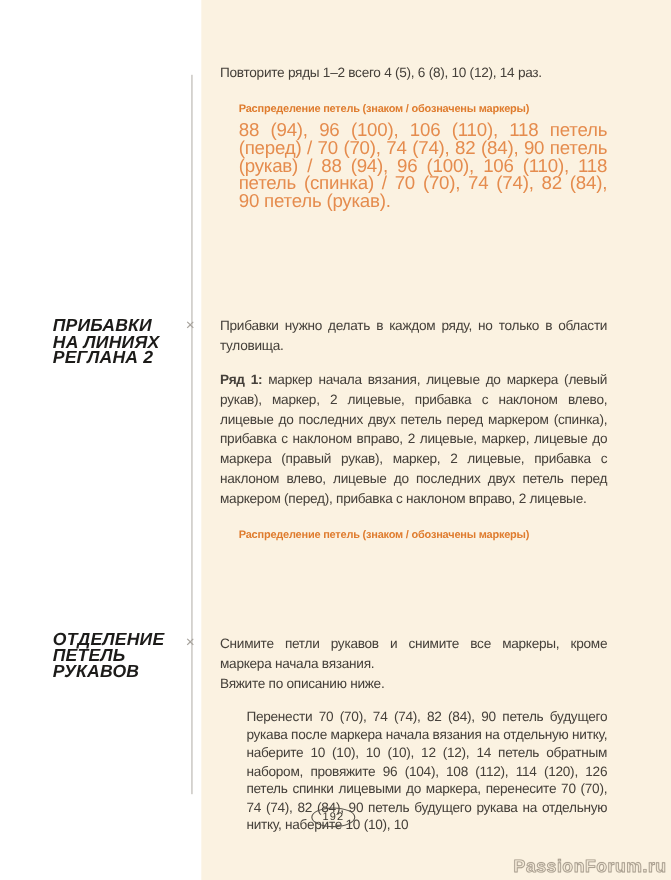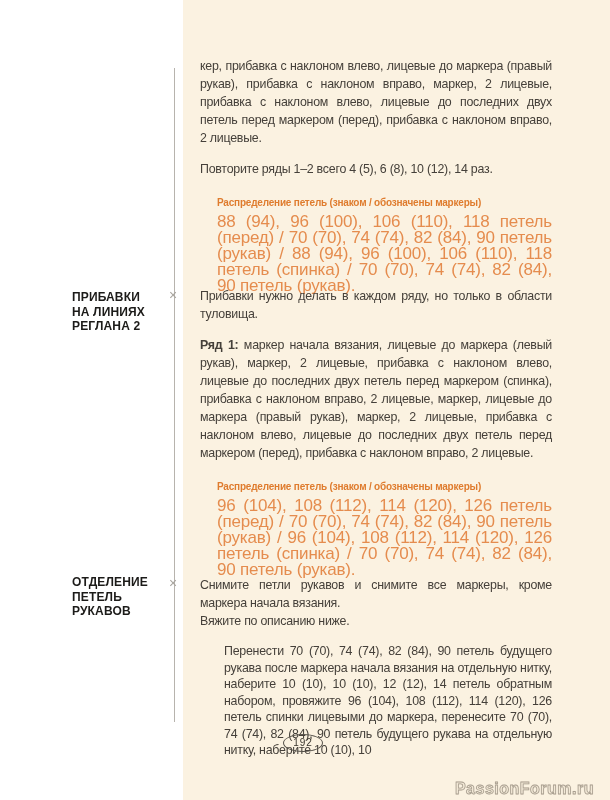--- a/index.html
+++ b/index.html
@@ -16,23 +16,23 @@
     position:absolute; left:174px; top:68px; width:1px; height:654px;
     background:#b7b3ad;
   }
   .x-marker {
     position:absolute; left:165px; width:16px; text-align:center;
     color:#a8a49e; font-size:14px; line-height:14px;
   }
   .m1 { top:288px; }
   .m2 { top:576px; }
   .side-heading {
-    position:absolute; left:72px; width:110px;
-    font-size:12px; font-weight:bold; line-height:14.5px;
-    color:#1c1b19; letter-spacing:0.15px; white-space:pre-line;
+    position:absolute; left:48px; width:110px;
+    font-size:16px; font-weight:bold; line-height:14.5px;
+    color:#1c1b19; letter-spacing:0.15px; white-space:pre-line;font-style:italic;
   }
   .h1 { top:290px; }
   .h2 { top:575px; }
   .stack {
     position:absolute; left:200px; width:352px;
     color:#45403a;
   }
   .stack-a { top:57px; }
   .stack-b { top:287px; }
   .stack-c { top:576px; }
@@ -58,55 +58,53 @@
   .gap-repeat { margin-top:0; }
   .final-p { line-height:16.5px; margin-bottom:0;margin-left:24px; }
   .page-number-oval {
     position:absolute; left:283px; top:734px; width:38px; height:16px;
     border:1px solid #56524a; border-radius:50%;
     text-align:center;
     font-family:Liberation Sans, sans-serif;
     font-size:10px; line-height:16px; color:#3a362e; letter-spacing:1px;
   }
   .watermark {
-    position:absolute; right:16px; bottom:2px;
+    position:absolute; right:4px; bottom:2px;
     font-size:16px; font-weight:bold; letter-spacing:0.5px;
     color:#f3e9d7;
     -webkit-text-stroke:0.8px #a99f90;
     text-shadow:0 0 1px #b3a998;
   }
 </style>
 </head>
 <body>
 
 <div class="page">
 
   <div class="content-bg"></div>
   <div class="divider"></div>
 
   <div class="stack stack-a">
-    <p class="body-p">кер, прибавка с наклоном влево, лицевые до маркера (правый рукав), прибавка с наклоном вправо, маркер, 2 лицевые, прибавка с наклоном влево, лицевые до последних двух петель перед маркером (перед), прибавка с наклоном вправо, 2 лицевые.</p>
     <p class="body-p">Повторите ряды 1–2 всего 4 (5), 6 (8), 10 (12), 14 раз.</p>
     <div class="orange-block">
       <p class="orange-title">Распределение петель (знаком / обозначены маркеры)</p>
       <p class="orange-body">88 (94), 96 (100), 106 (110), 118 петель (перед) / 70 (70), 74 (74), 82 (84), 90 петель (рукав) / 88 (94), 96 (100), 106 (110), 118 петель (спинка) / 70 (70), 74 (74), 82 (84), 90 петель (рукав).</p>
     </div>
   </div>
 
   <div class="side-heading h1">ПРИБАВКИ
 НА ЛИНИЯХ
 РЕГЛАНА 2</div>
   <span class="x-marker m1">×</span>
 
   <div class="stack stack-b">
     <p class="body-p mt0">Прибавки нужно делать в каждом ряду, но только в области туловища.</p>
     <p class="body-p"><span class="bold">Ряд 1:</span><span> маркер начала вязания, лицевые до маркера (левый рукав), маркер, 2 лицевые, прибавка с наклоном влево, лицевые до последних двух петель перед маркером (спинка), прибавка с наклоном вправо, 2 лицевые, маркер, лицевые до маркера (правый рукав), маркер, 2 лицевые, прибавка с наклоном влево, лицевые до последних двух петель перед маркером (перед), прибавка с наклоном вправо, 2 лицевые.</span></p>
     <div class="orange-block">
       <p class="orange-title">Распределение петель (знаком / обозначены маркеры)</p>
-      <p class="orange-body">96 (104), 108 (112), 114 (120), 126 петель (перед) / 70 (70), 74 (74), 82 (84), 90 петель (рукав) / 96 (104), 108 (112), 114 (120), 126 петель (спинка) / 70 (70), 74 (74), 82 (84), 90 петель (рукав).</p>
     </div>
   </div>
 
   <div class="side-heading h2">ОТДЕЛЕНИЕ
 ПЕТЕЛЬ РУКАВОВ</div>
   <span class="x-marker m2">×</span>
 
   <div class="stack stack-c">
     <p class="body-p preline mt0">Снимите петли рукавов и снимите все маркеры, кроме маркера начала вязания.
 Вяжите по описанию ниже.</p>

